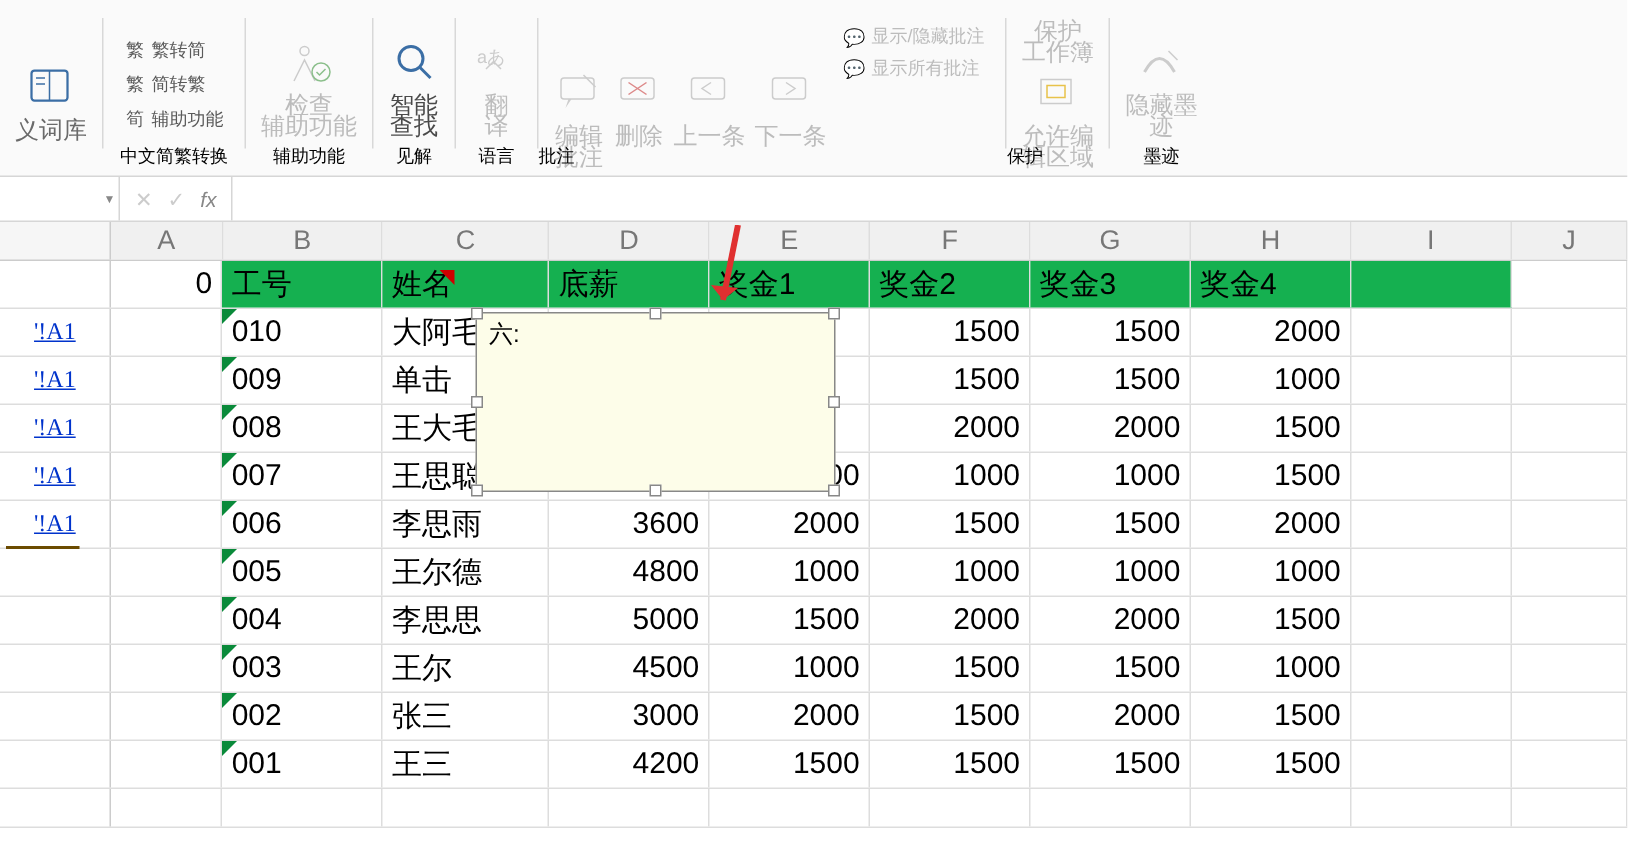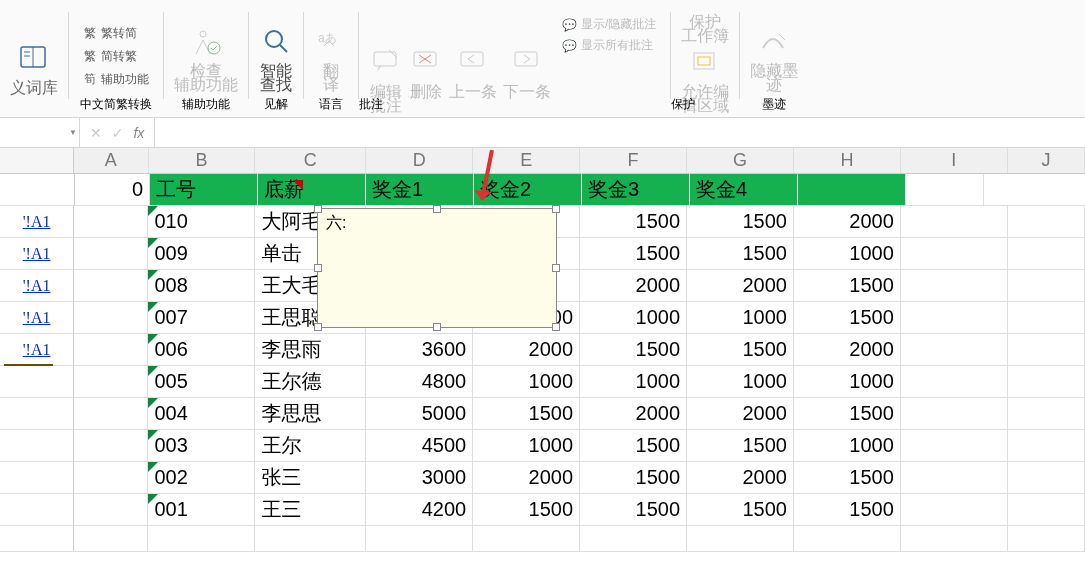--- a/index.html
+++ b/index.html
@@ -275,20 +275,21 @@
     <div class="ch cG">G</div>
     <div class="ch cH">H</div>
     <div class="ch cI">I</div>
     <div class="ch cJ">J</div>
   </div>
 
   <div class="row">
     <div class="rowhead" style="color:#333; text-decoration:none;"></div>
     <div class="cell cA num">0</div>
     <div class="cell cB hdr">工号</div>
+    <div class="cell cC hdr">姓名</div>
     <div class="cell cD hdr">底薪</div>
     <div class="cell cE hdr">奖金1</div>
     <div class="cell cF hdr">奖金2</div>
     <div class="cell cG hdr">奖金3</div>
     <div class="cell cH hdr">奖金4</div>
     <div class="cell cI hdr"></div>
     <div class="cell cJ"></div>
   </div>
 
   <div id="datarows">

